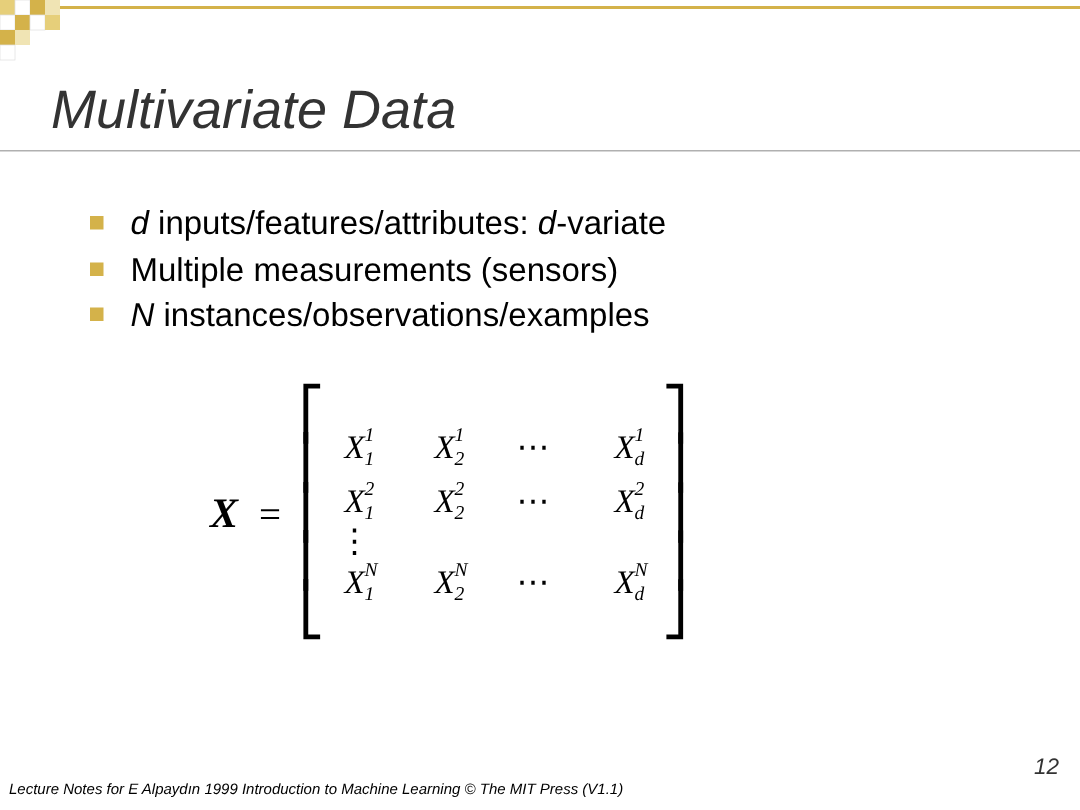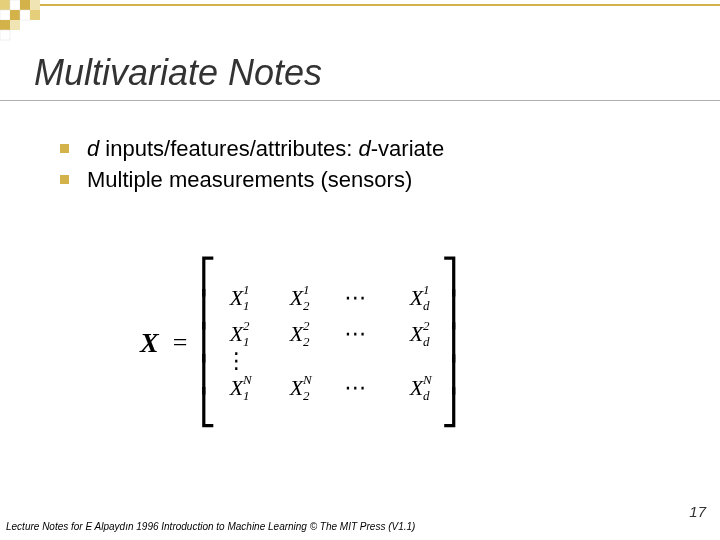--- a/index.html
+++ b/index.html
@@ -152,33 +152,39 @@
   <rect x="0" y="10" width="10" height="10" fill="#fff" stroke="#e0e0e0" stroke-width="0.5"></rect>
   <rect x="10" y="10" width="10" height="10" fill="#d4b24a"></rect>
   <rect x="20" y="10" width="10" height="10" fill="#fff" stroke="#e0e0e0" stroke-width="0.5"></rect>
   <rect x="30" y="10" width="10" height="10" fill="#e6cf7a"></rect>
   <rect x="0" y="20" width="10" height="10" fill="#d4b24a"></rect>
   <rect x="10" y="20" width="10" height="10" fill="#f0e4b4"></rect>
   <rect x="0" y="30" width="10" height="10" fill="#fff" stroke="#e0e0e0" stroke-width="0.5"></rect>
   <line x1="40" y1="5" x2="720" y2="5" stroke="#d4b24a" stroke-width="2"></line>
 </svg>
 
-<div class="title">Multivariate Notes</div>
+<div class="title">Multivariate Data</div>
 <div class="underline"></div>
 
 <div class="bullets">
   <div class="bullet-row">
     <div class="sq"></div>
     <div>
       <span class="italic">d</span><span> inputs/features/attributes: </span><span class="italic">d</span><span>-variate</span>
     </div>
   </div>
   <div class="bullet-row">
     <div class="sq"></div>
     <div>Multiple measurements (sensors)</div>
+  </div>
+  <div class="bullet-row">
+    <div class="sq"></div>
+    <div>
+      <span class="italic">N</span><span> instances/observations/examples</span>
+    </div>
   </div>
 </div>
 
 <div class="matrix-wrap">
   <span class="Xeq">X</span>
   <span class="eqsign">=</span>
   <div class="bracket">
     <span>⎡</span>
       <span>⎢</span>
       <span>⎢</span>
@@ -208,14 +214,14 @@
   </div>
   <div class="bracket">
     <span>⎤</span>
       <span>⎥</span>
       <span>⎥</span>
       <span>⎥</span>
       <span>⎦</span>
   </div>
 </div>
 
-<div class="footer">Lecture Notes for E Alpaydın 1996 Introduction to Machine Learning © The MIT Press (V1.1)</div>
-<div class="pagenum">17</div>
+<div class="footer">Lecture Notes for E Alpaydın 1999 Introduction to Machine Learning © The MIT Press (V1.1)</div>
+<div class="pagenum">12</div>
 
 </body></html>

